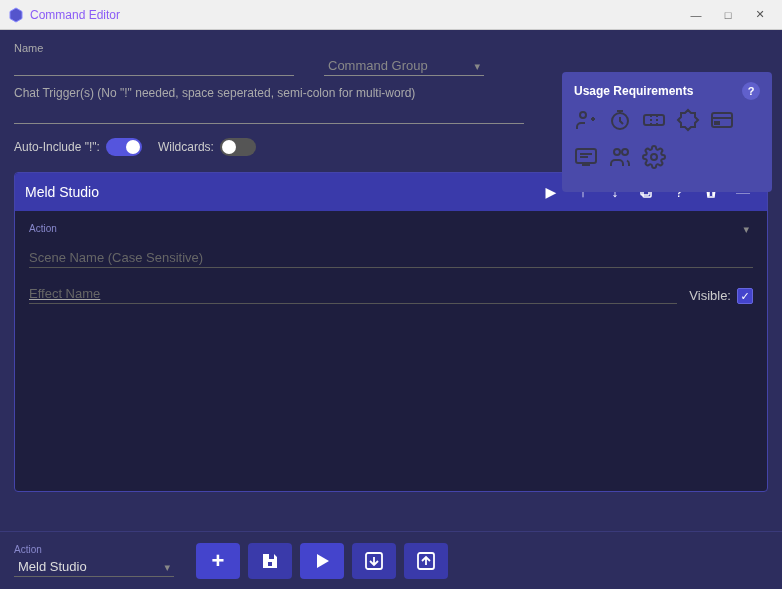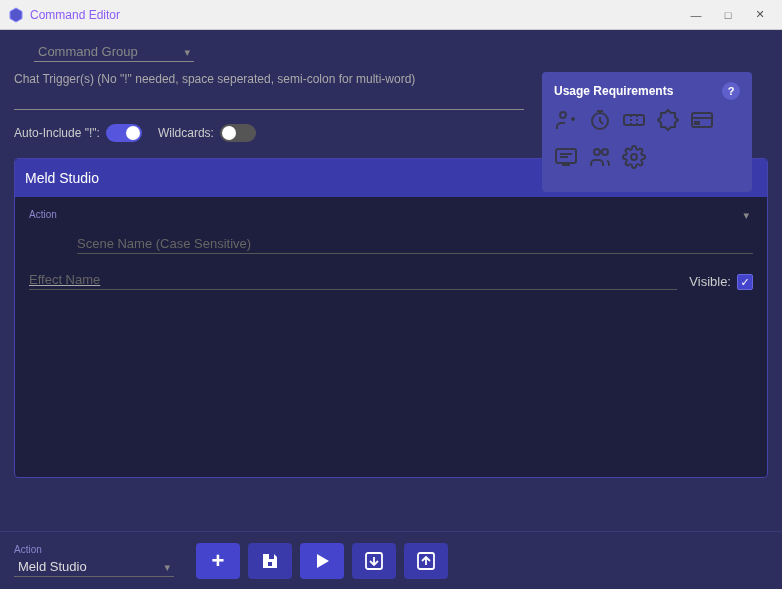--- a/index.html
+++ b/index.html
@@ -115,21 +115,21 @@
       transform: translateY(-50%);
       color: #888;
       pointer-events: none;
       font-size: 11px;
     }
 
     
     .usage-panel {
       position: absolute;
       top: 42px;
-      right: 30px;
+      right: 10px;
       background: #4a4aaa;
       border-radius: 4px;
       padding: 10px 12px;
       z-index: 10;
       width: 210px;
     }
     .usage-title {
       color: white;
       font-size: 12px;
       font-weight: 600;
@@ -293,21 +293,20 @@
       color: #888;
       pointer-events: none;
       font-size: 11px;
     }
 
     
     .fields-row {
       display: flex;
       gap: 20px;
       margin-bottom: 16px;
-      margin-left: 48px;
     }
     .field-col {
       flex: 1;
       display: flex;
       flex-direction: column;
     }
     .field-input {
       background: transparent;
       border: none;
       border-bottom: 1px solid #555;
@@ -440,20 +439,24 @@
   <div class="title-bar-controls">
     <button class="title-btn">—</button>
     <button class="title-btn">□</button>
     <button class="title-btn close">✕</button>
   </div>
 </div>
 
 <div class="main" style="height: 559px; position: relative;">
 
   <div class="top-form">
+    <div class="field-group">
+      <span class="field-label">Name</span>
+      <input class="text-input" type="text" style="width: 280px;">
+    </div>
     <div class="command-group-wrap" style="margin-left:20px;">
       <div class="select-wrapper">
         <select class="command-group-select">
           <option>Command Group</option>
         </select>
         <span class="select-arrow">▾</span>
       </div>
     </div>
   </div>
 

